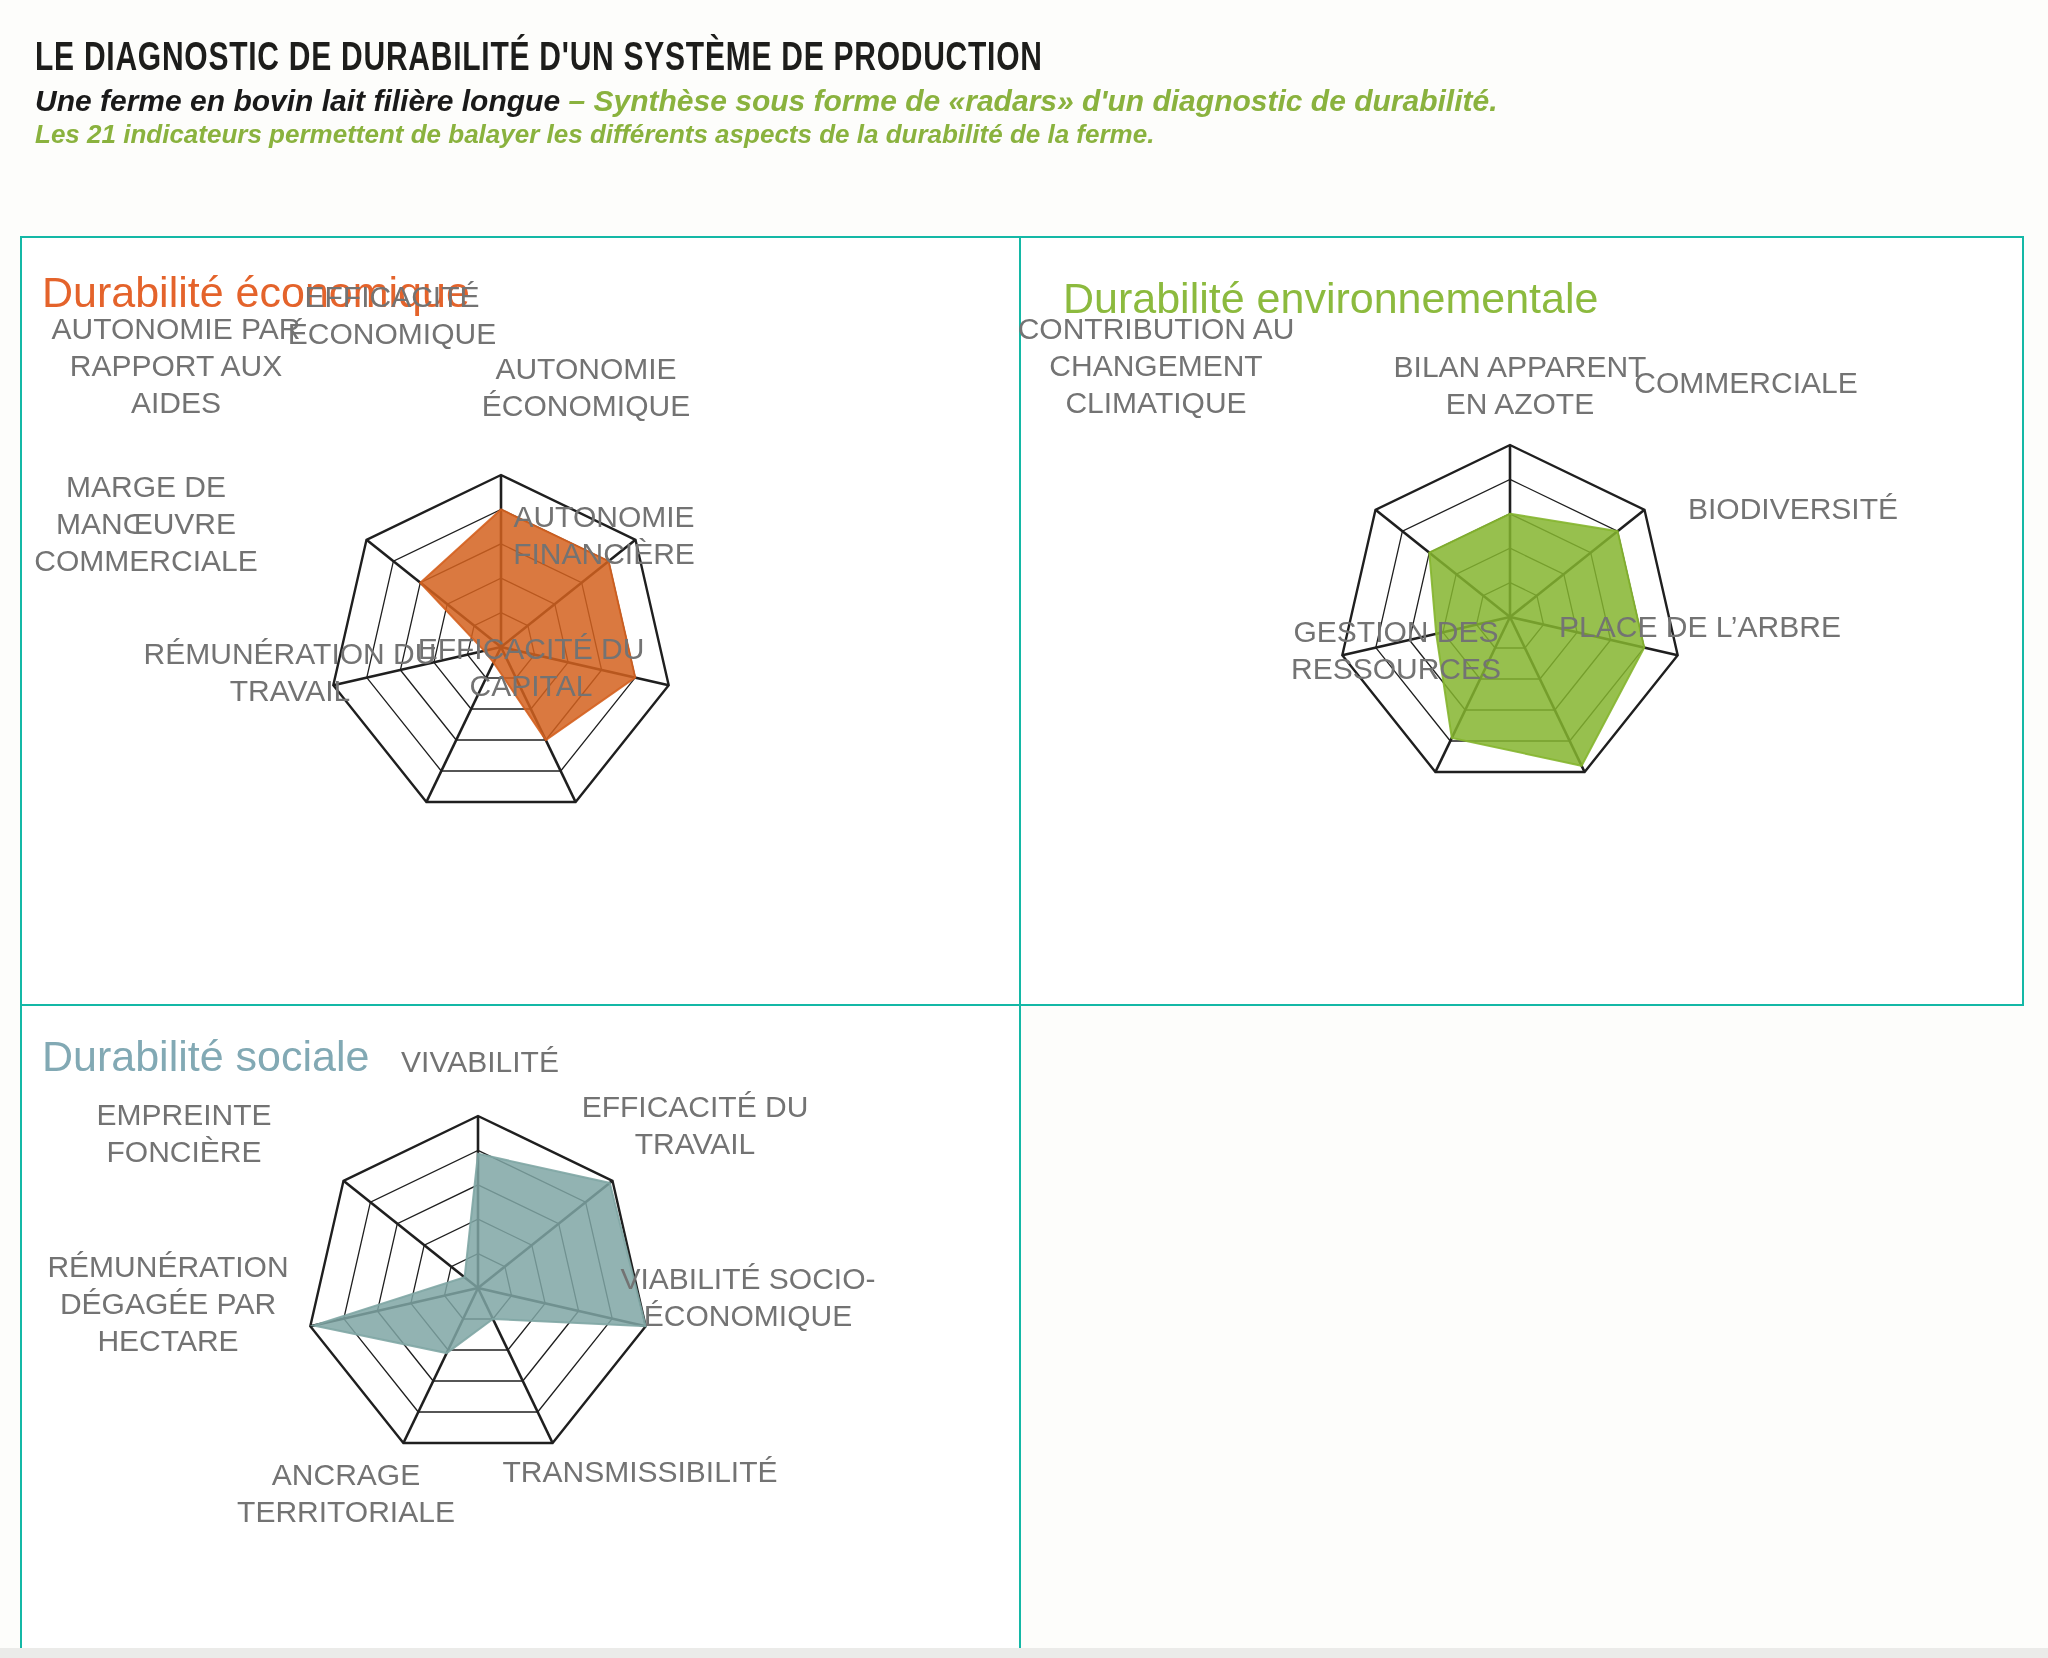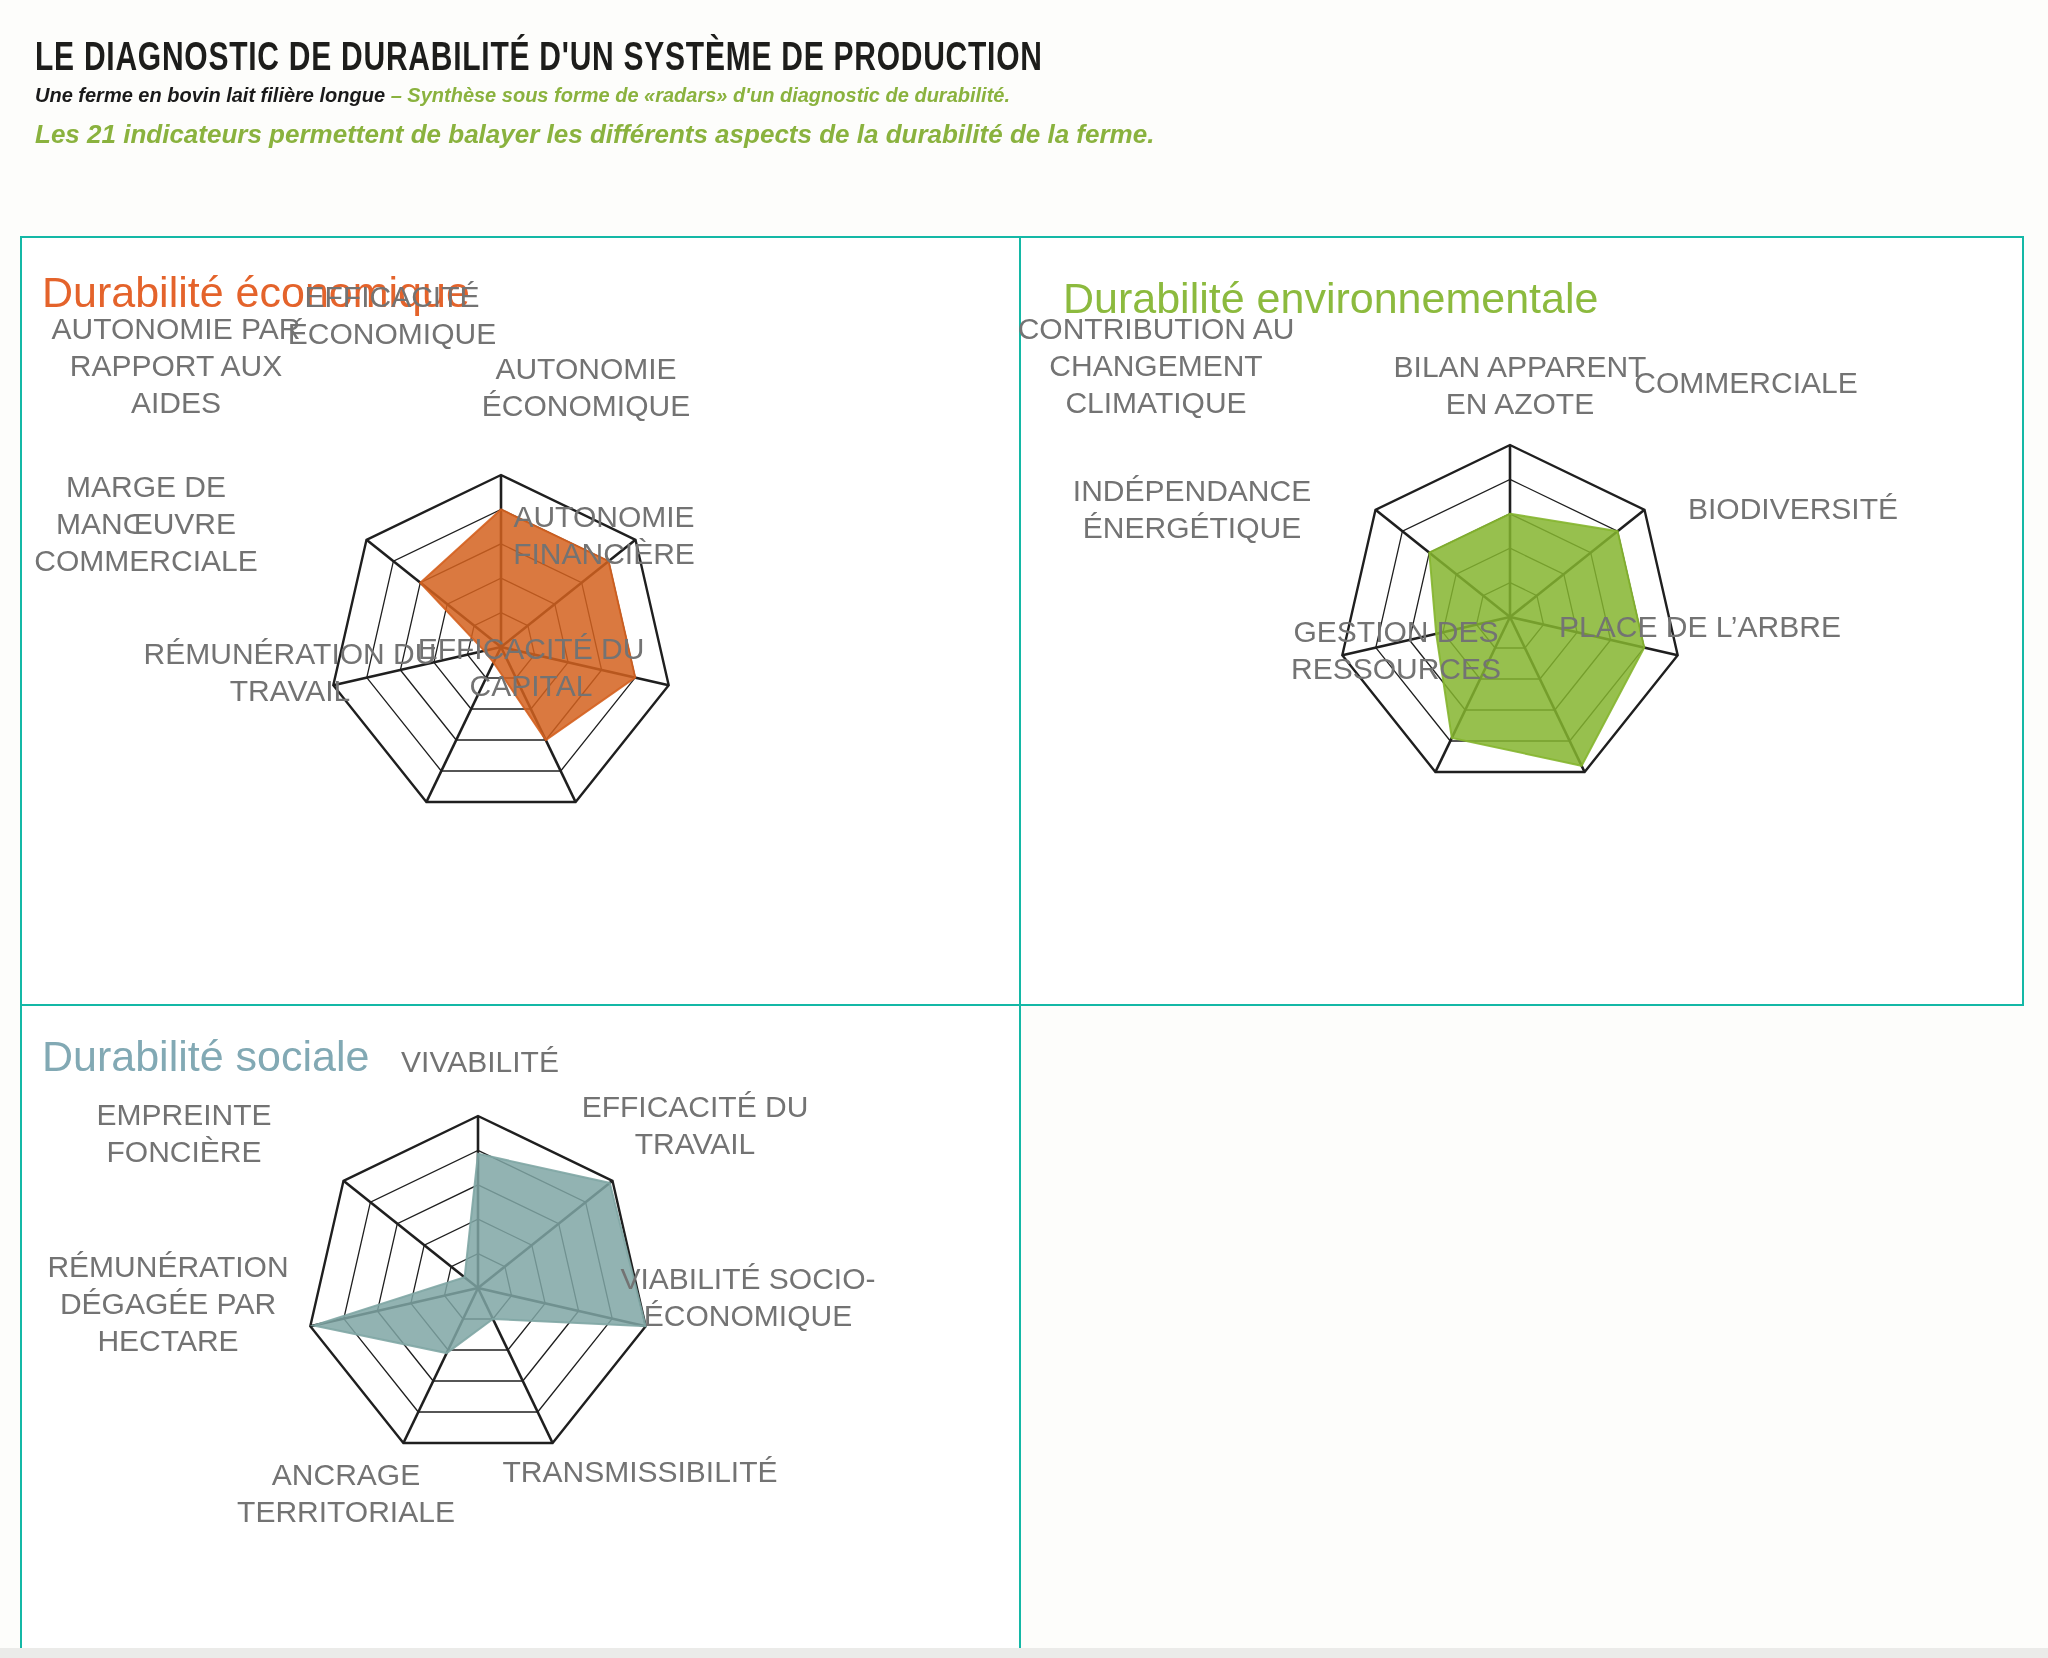--- a/index.html
+++ b/index.html
@@ -9,21 +9,21 @@
     -webkit-font-smoothing:antialiased;
   }
   .stage{position:absolute;inset:0;overflow:hidden;}
 
   
   .main-title{
     position:absolute;left:35px;top:34px;
     font-size:40px;font-weight:700;color:#1d1d1b;letter-spacing:1px;
     transform:scaleX(0.75);transform-origin:0 50%;white-space:nowrap;
   }
-  .subtitle-1{position:absolute;left:35px;top:84px;font-size:20px;font-weight:700;font-style:italic;white-space:nowrap;}
+  .subtitle-1{position:absolute;left:35px;top:84px;font-size:30px;font-weight:700;font-style:italic;white-space:nowrap;}
   .subtitle-1 .black{color:#1a1a1a;}
   .subtitle-1 .green{color:#8AB23E;}
   .subtitle-2{position:absolute;left:35px;top:119px;font-size:26px;font-weight:700;font-style:italic;color:#8AB23E;white-space:nowrap;}
 
   
   .panel{position:absolute;border:2px solid #14b8a6;background:#ffffff;box-sizing:border-box;}
   .panel-eco{left:20px;top:236px;width:1001px;height:770px;}
   .panel-env{left:1019px;top:236px;width:1005px;height:770px;}
   .panel-soc{left:20px;top:1004px;width:1001px;height:658px;}
   .panel-title{position:absolute;font-size:43px;font-weight:400;white-space:nowrap;}
@@ -121,21 +121,20 @@
       <div class="axis-label" style="left: 604px; top: 498px;">AUTONOMIE<br>FINANCIÈRE</div>
       <div class="axis-label" style="left: 531px; top: 630px;">EFFICACITÉ DU<br>CAPITAL</div>
       <div class="axis-label" style="left: 290px; top: 635px;">RÉMUNÉRATION DU<br>TRAVAIL</div>
       <div class="axis-label" style="left: 146px; top: 468px;">MARGE DE<br>MANŒUVRE<br>COMMERCIALE</div>
       <div class="axis-label" style="left: 176px; top: 310px;">AUTONOMIE PAR<br>RAPPORT AUX<br>AIDES</div>
       <div class="axis-label" style="left: 1520px; top: 348px;">BILAN APPARENT<br>EN AZOTE</div>
       <div class="axis-label" style="left: 1746px; top: 364px;">COMMERCIALE</div>
       <div class="axis-label" style="left: 1793px; top: 490px;">BIODIVERSITÉ</div>
       <div class="axis-label" style="left: 1700px; top: 608px;">PLACE DE L’ARBRE</div>
       <div class="axis-label" style="left: 1396px; top: 613px;">GESTION DES<br>RESSOURCES</div>
-      <div class="axis-label" style="left: 1192px; top: 472px;">INDÉPENDANCE<br>ÉNERGÉTIQUE</div>
       <div class="axis-label" style="left: 1156px; top: 310px;">CONTRIBUTION AU<br>CHANGEMENT<br>CLIMATIQUE</div>
       <div class="axis-label" style="left: 480px; top: 1043px;">VIVABILITÉ</div>
       <div class="axis-label" style="left: 695px; top: 1088px;">EFFICACITÉ DU<br>TRAVAIL</div>
       <div class="axis-label" style="left: 748px; top: 1260px;">VIABILITÉ SOCIO-<br>ÉCONOMIQUE</div>
       <div class="axis-label" style="left: 640px; top: 1453px;">TRANSMISSIBILITÉ</div>
       <div class="axis-label" style="left: 346px; top: 1456px;">ANCRAGE<br>TERRITORIALE</div>
       <div class="axis-label" style="left: 168px; top: 1248px;">RÉMUNÉRATION<br>DÉGAGÉE PAR<br>HECTARE</div>
       <div class="axis-label" style="left: 184px; top: 1096px;">EMPREINTE<br>FONCIÈRE</div>
     </div>
 

